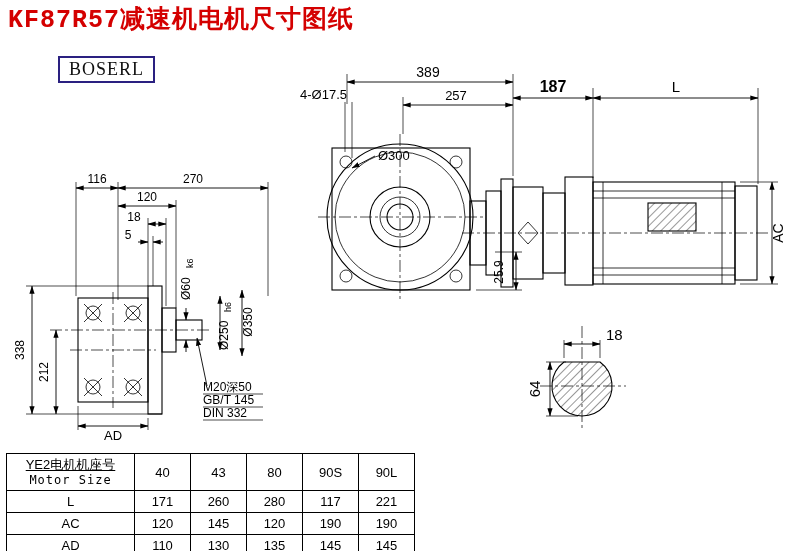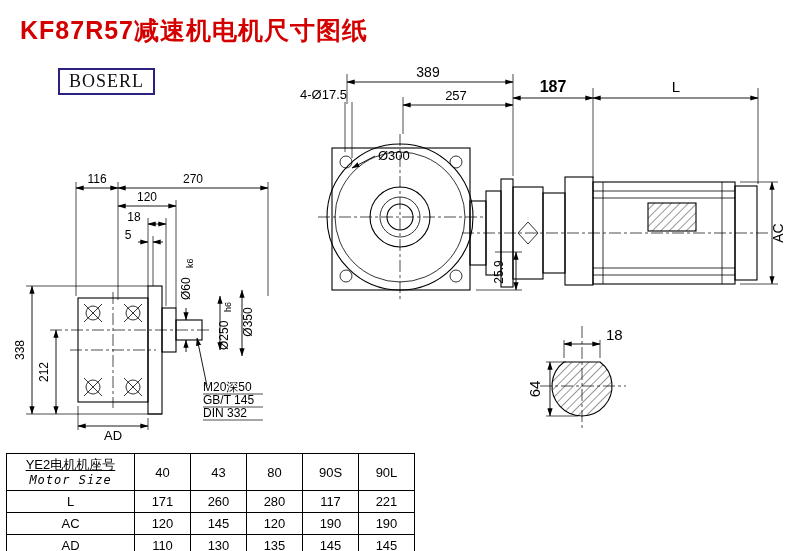--- a/index.html
+++ b/index.html
@@ -1,26 +1,26 @@
 <!DOCTYPE html>
 <html><head>
 <meta charset="utf-8">
 <style>
   html,body{margin:0;padding:0;}
   body{
     width:800px;height:551px;position:relative;background:#fff;overflow:hidden;
     font-family:"Liberation Sans",sans-serif;color:#000;
   }
   .page-title{
-    position:absolute;left:8px;top:2px;margin:12px;
+    position:absolute;left:8px;top:2px;margin:0;
     font-size:25px;font-weight:bold;color:#d40000;letter-spacing:1px;
-    font-family:Liberation Sans, sans-serif;
+    font-family:Liberation Mono, monospace;
   }
   .logo-box{
-    position:absolute;left:58px;top:68px;
+    position:absolute;left:58px;top:56px;
     border:2px solid #2a2080;background:#fff;
     padding:1px 9px;font-family:"Liberation Serif",serif;
     font-size:18px;color:#101010;letter-spacing:1px;
   }
   svg{position:absolute;left:0;top:0;}
   svg text{fill:#000;font-family:"Liberation Sans",sans-serif;}
   .part{fill:none;stroke:#000;stroke-width:1.1;}
   .thin{fill:none;stroke:#000;stroke-width:0.8;}
   .dim{stroke:#000;stroke-width:0.9;fill:none;}
   .ext{stroke:#000;stroke-width:0.7;fill:none;}
@@ -38,21 +38,21 @@
     font-size:13px;table-layout:fixed;background:#fff;
   }
   .size-table th,.size-table td{
     border:1px solid #000;text-align:center;vertical-align:middle;
     font-weight:normal;padding:0 2px;height:21px;
   }
   .size-table tr.hdr th{height:36px;}
   .col-label{width:128px;}
   .col-num{width:56px;}
   .hdr .cn{display:block;font-size:13px;line-height:16px;text-decoration:underline;}
-  .hdr .en{display:block;font-size:12px;line-height:15px;font-family:"DejaVu Sans Mono",monospace;letter-spacing:1px;font-style:italic;}
+  .hdr .en{display:block;font-size:12px;line-height:15px;font-family:"DejaVu Sans Mono",monospace;letter-spacing:1px;}
 </style>
 </head>
 <body>
 
 <h1 class="page-title">KF87R57减速机电机尺寸图纸</h1>
 <div class="logo-box">BOSERL</div>
 
 <svg width="800" height="551" viewBox="0 0 800 551">
   <defs>
     <marker id="arr" viewBox="0 0 10 10" refX="9.5" refY="5" markerWidth="9" markerHeight="9" orient="auto-start-reverse">

